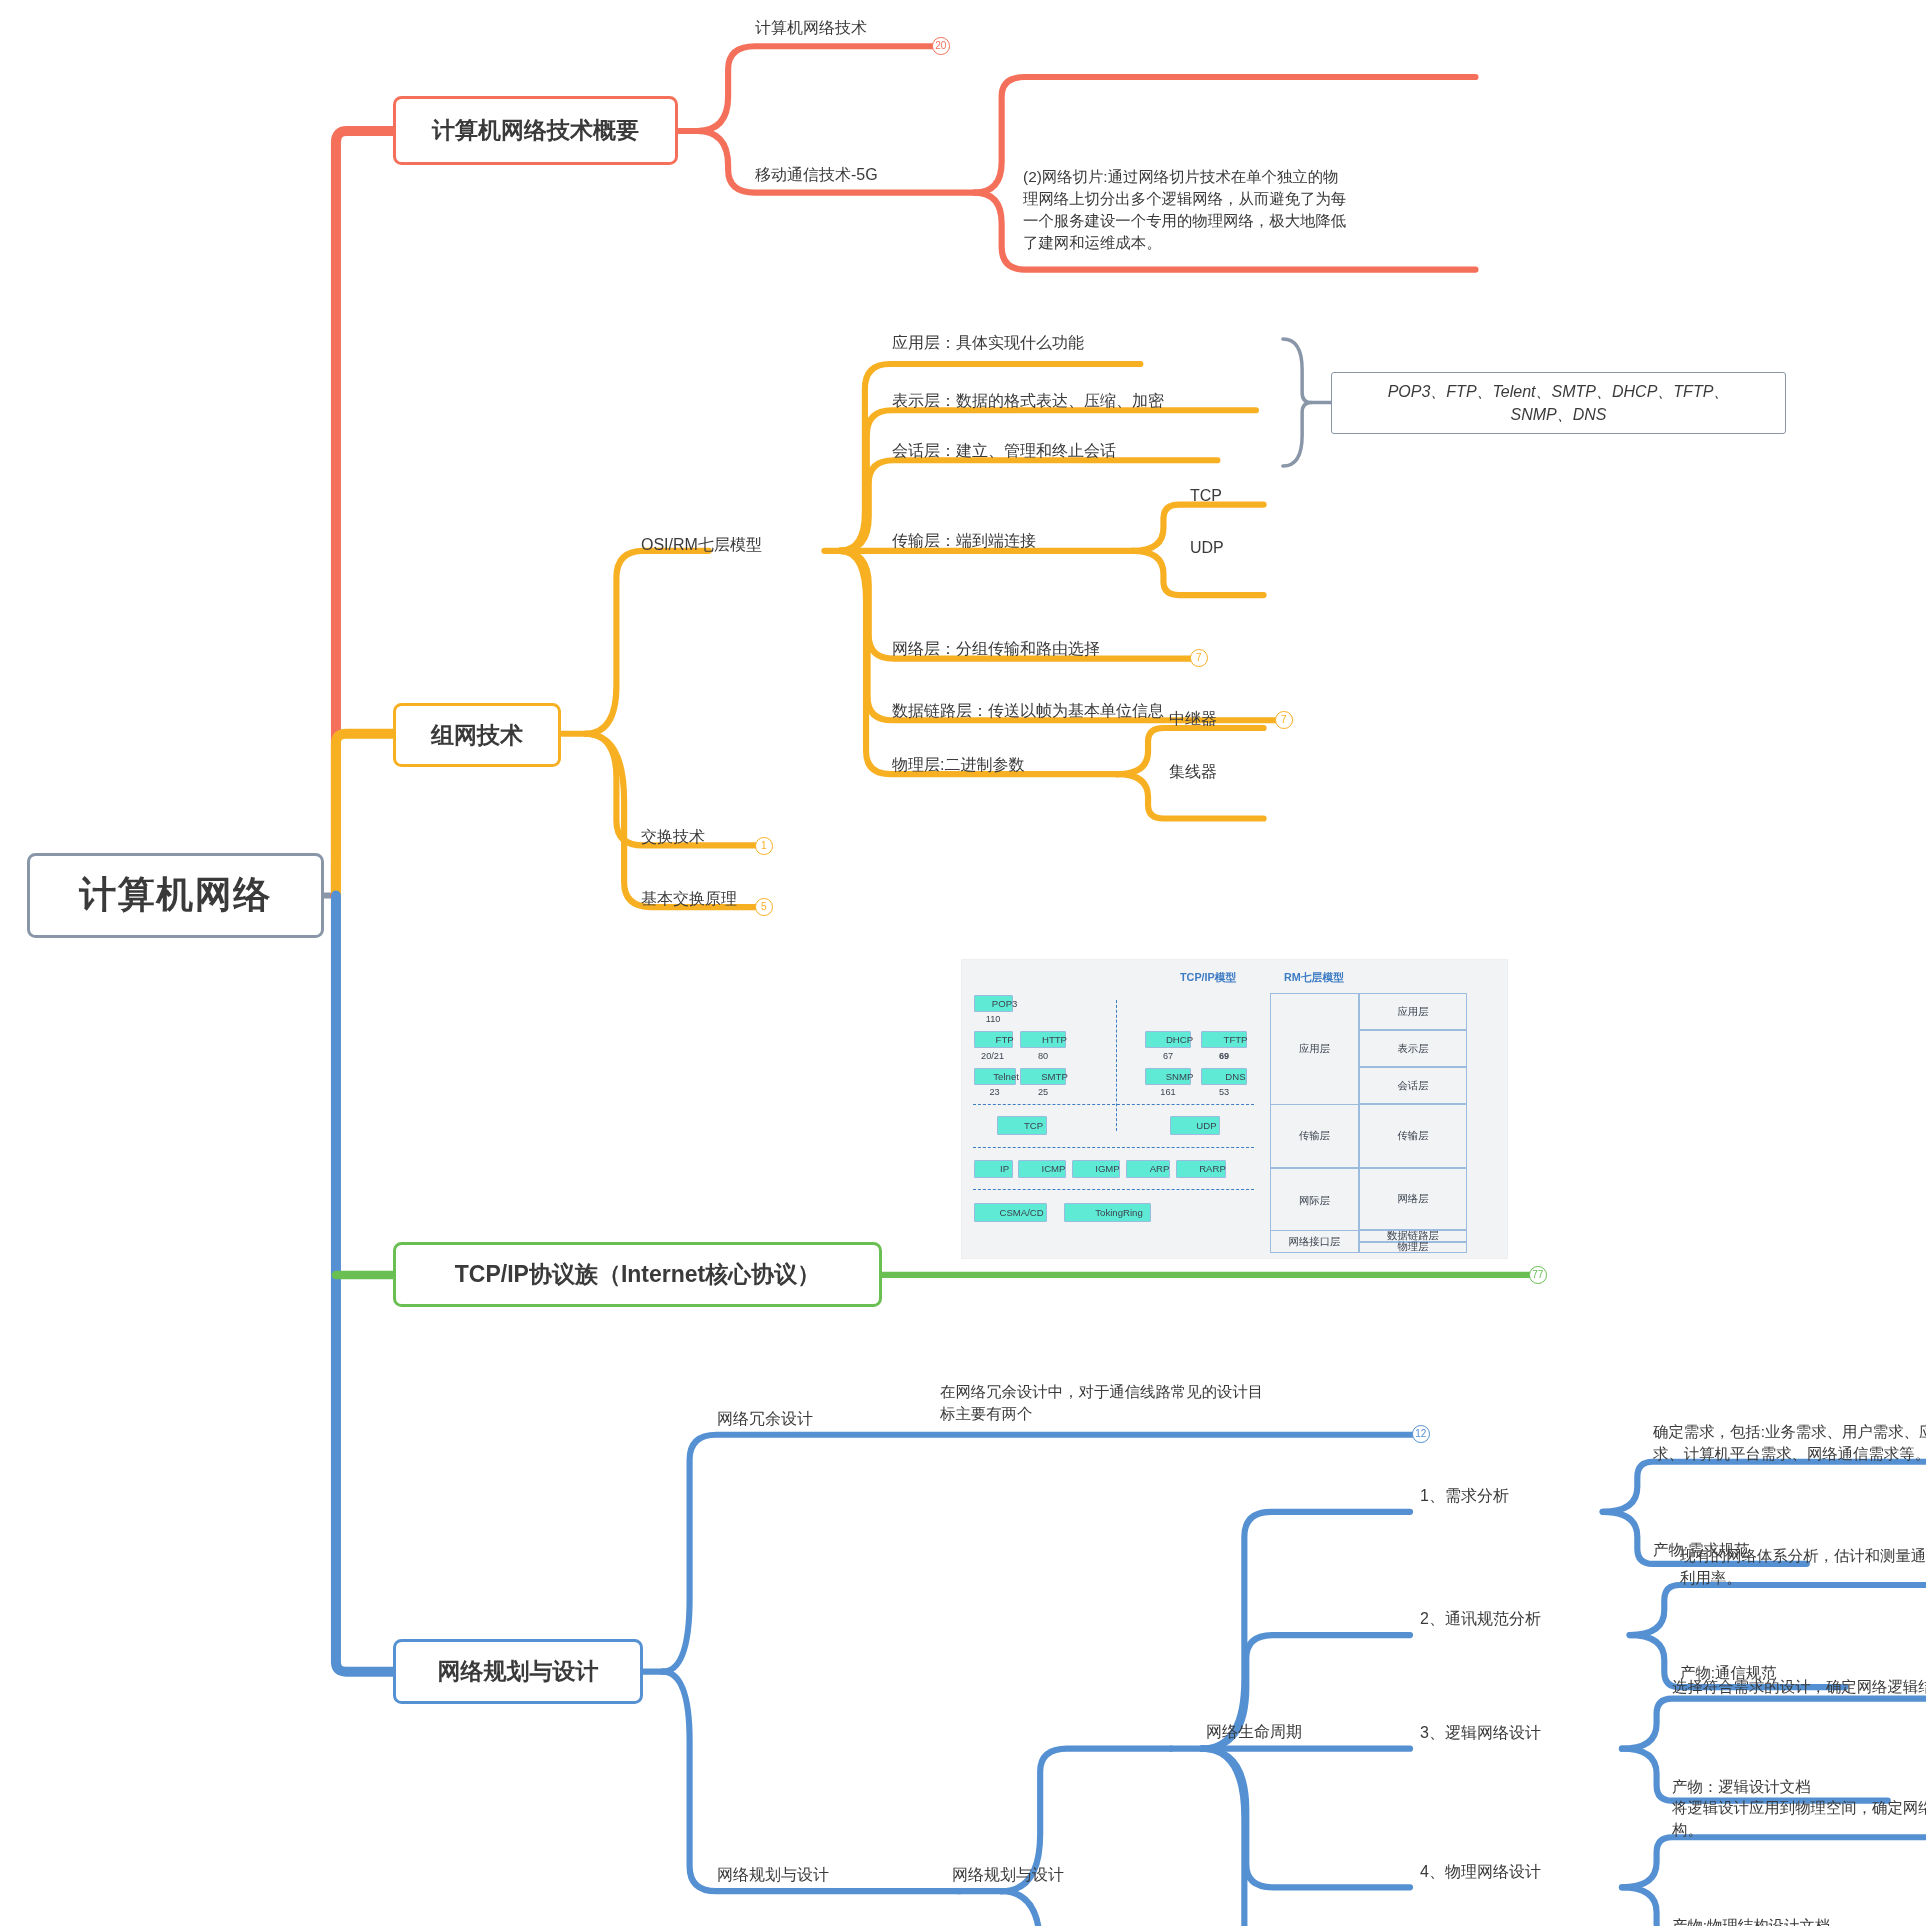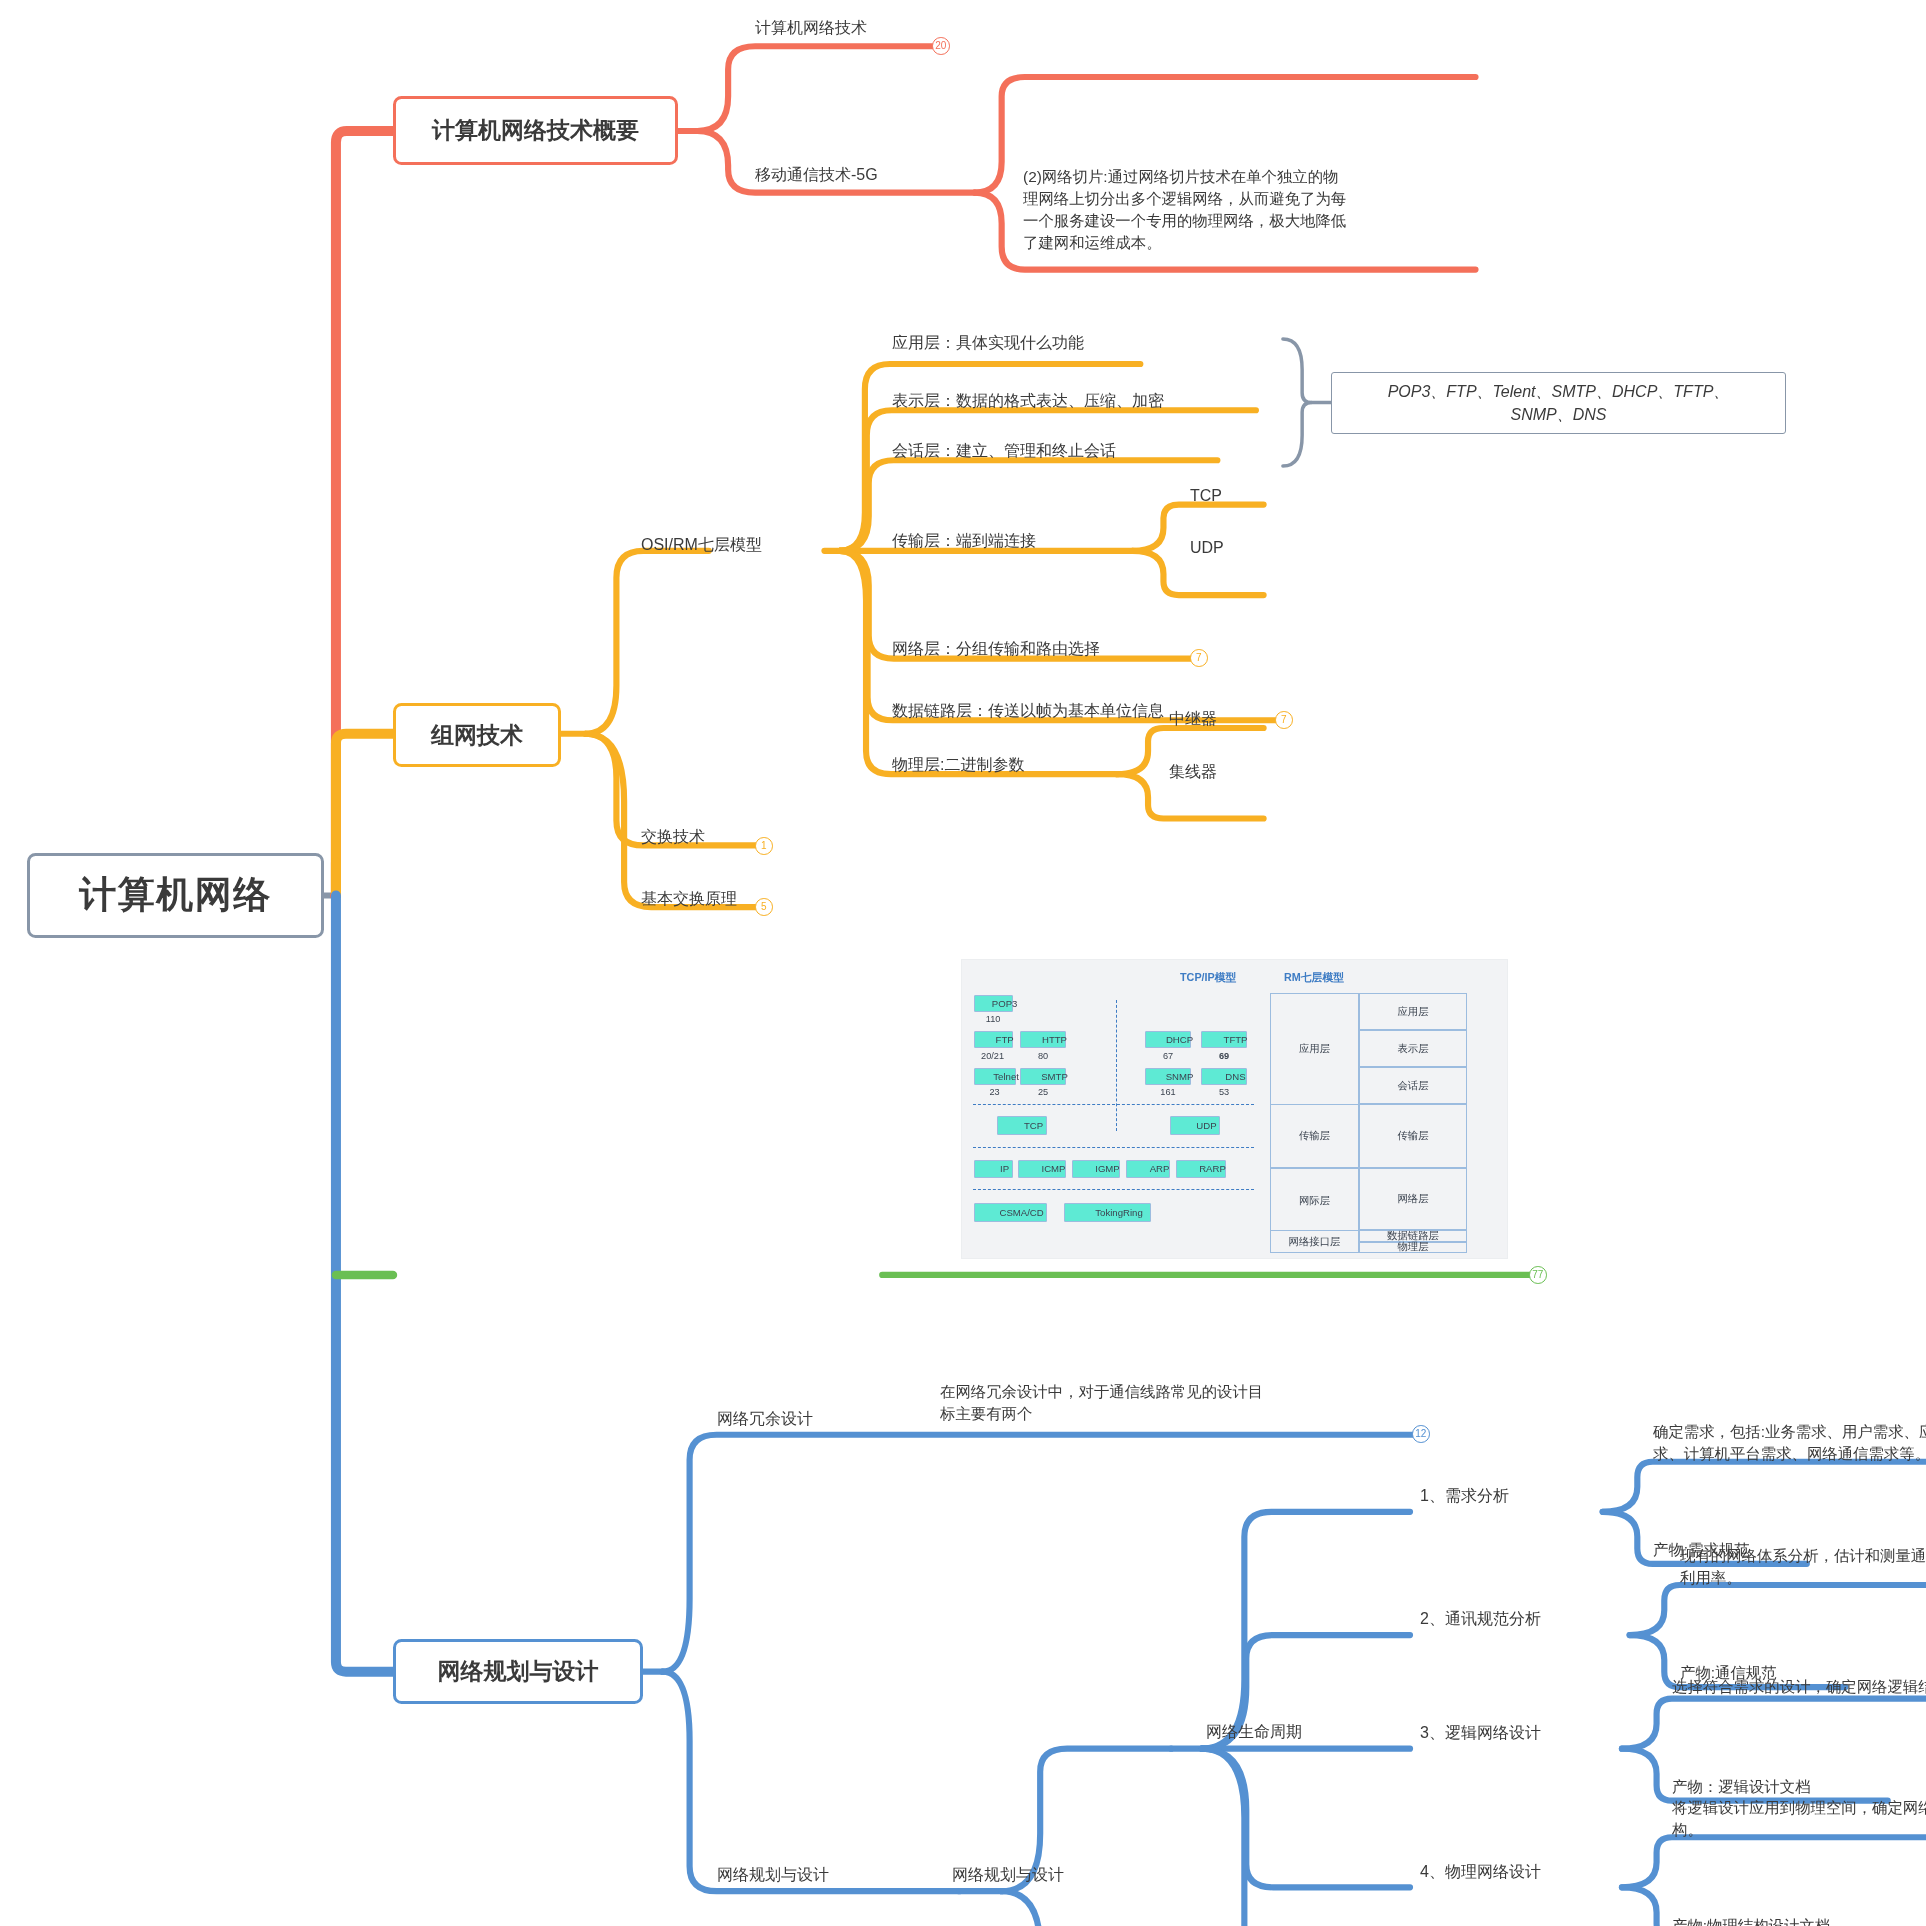--- a/index.html
+++ b/index.html
@@ -266,20 +266,23 @@
   <div class="lbl s42" style="left:1190px; top:537px;">UDP</div>
 
   <div class="lbl s42" style="left:1169px; top:708px;">中继器</div>
   <div class="lbl s42" style="left:1169px; top:761px;">集线器</div>
 
   <div class="panel" style="left:1331px; top:372px; width:455px; height:62px;">
     <span style="white-space:pre-line;">POP3、FTP、Telent、SMTP、DHCP、TFTP、
 SNMP、DNS</span>
   </div>
 
+  <div class="nodebox l1 g" style="left:393px; top:1242px; width:489px; height:65px;">
+    <span>TCP/IP协议族（Internet核心协议）</span>
+  </div>
   <div class="badge g" style="left:1529px; top:1266px;">77</div>
 
   <div id="figure">
     <div class="fig-head" style="left:218px; top:10.8px;">TCP/IP模型</div>
     <div class="fig-head" style="left:322px; top:10.8px;">RM七层模型</div>
 
     <div class="chip" style="left:11.6px; top:35px; width:39px; height:17px;">POP3</div>
     <div class="port" style="left:11.6px; top:54px; width:39px;">110</div>
 
     <div class="chip" style="left:11.6px; top:71px; width:39px; height:17px;">FTP</div>

